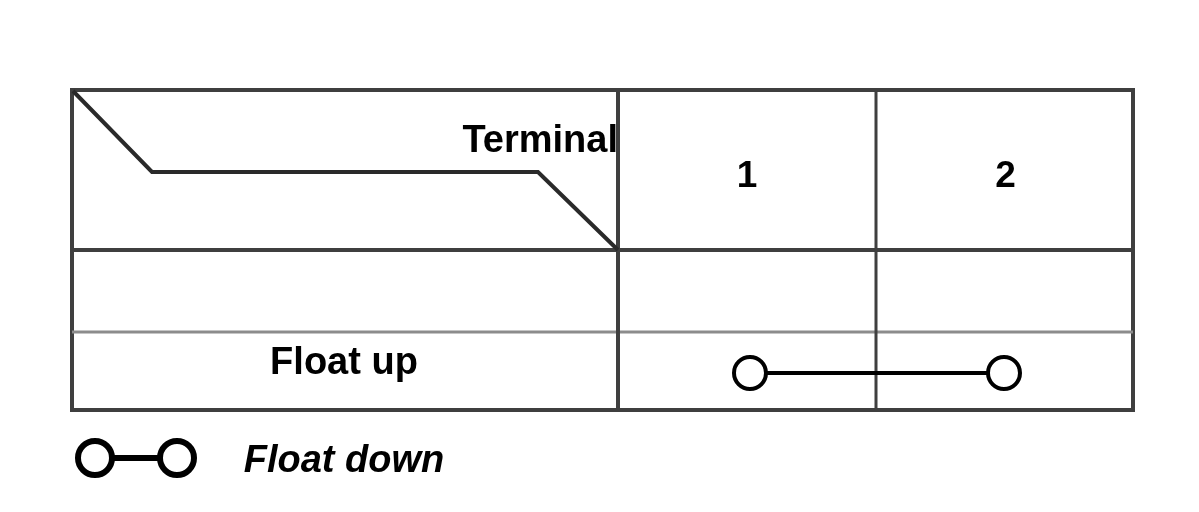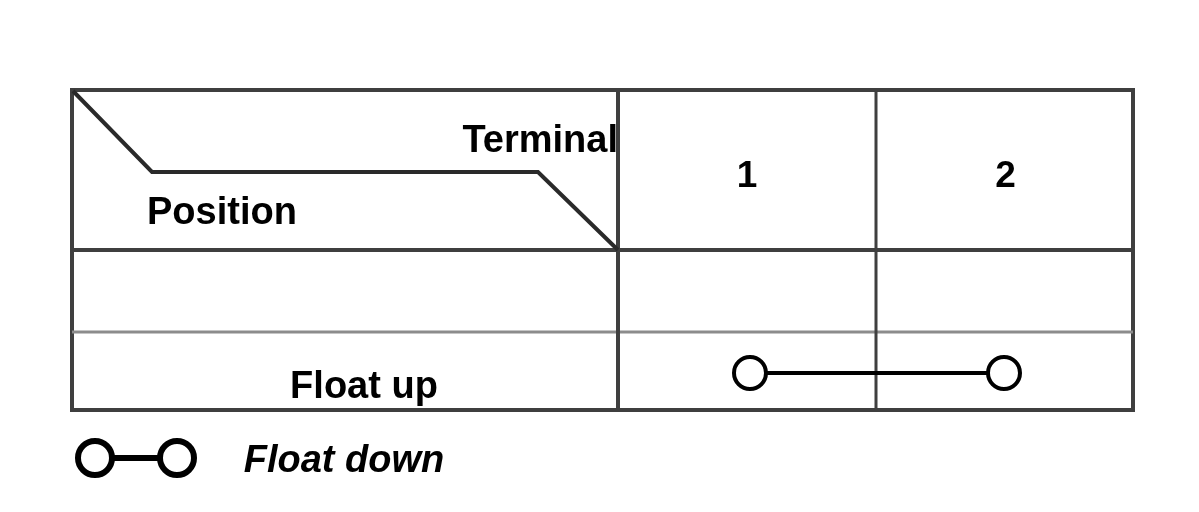--- a/index.html
+++ b/index.html
@@ -69,21 +69,21 @@
   }
   .col-num-1 { left: 548px; width: 258px; }
   .col-num-2 { left: 806px; width: 259px; }
 
   .row-label {
     left: 0px;
     width: 548px;
     text-align: center;
     font-size: 38px;
   }
-  .row-label-up   { top: 278px; margin-left: 20px; }
+  .row-label-up   { top: 254px; }
   .row-label-down { top: 352px; font-style: italic; }
 
   
   .legend {
     position: absolute;
     left: 70px;
     top: 430px;
     width: 600px;
     height: 62px;
   }
@@ -126,21 +126,20 @@
 
       <g>
         <line x1="696" y1="285" x2="918" y2="285" stroke="#000000" stroke-width="4"></line>
         <circle cx="680" cy="285" r="16" fill="#ffffff" stroke="#000000" stroke-width="4"></circle>
         <circle cx="934" cy="285" r="16" fill="#ffffff" stroke="#000000" stroke-width="4"></circle>
       </g>
     </svg>
 
     <div class="cell-text hdr-terminal">Terminal</div>
 
-    <div class="cell-text hdr-position">Position</div>
 
     <div class="cell-text col-num col-num-1">1</div>
 
     <div class="cell-text col-num col-num-2">2</div>
 
     <div class="cell-text row-label row-label-up">Float up</div>
 
     <div class="cell-text row-label row-label-down">Float down</div>
   </div>
 

